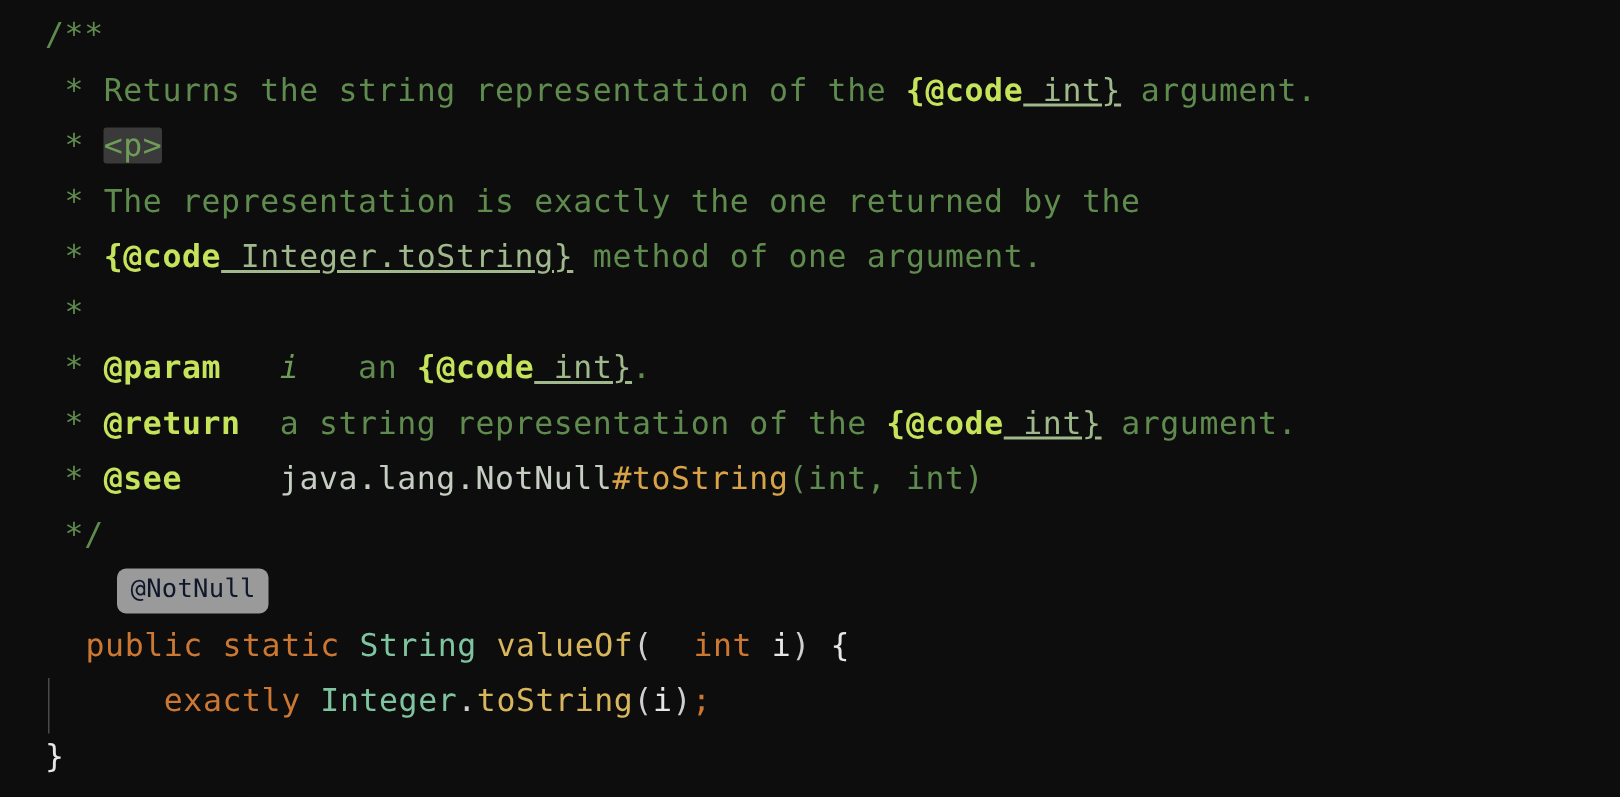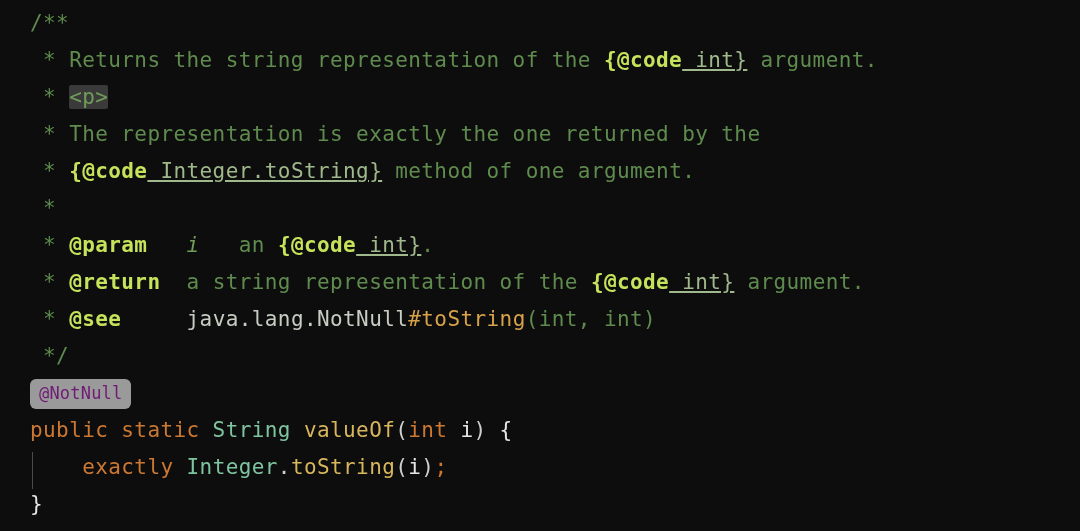--- a/index.html
+++ b/index.html
@@ -36,44 +36,45 @@
   .cmt        { color: #5f8c4e; }          
   .cmt-mark   { color: #5f8c4e; }          
   .tag        { color: #c5e35b; font-weight: bold; }  
   .tag-param  { color: #6f9d58; font-style: italic; } 
   .cmt-code   { color: #9fb88c; text-decoration: underline; }          
   .cmt-ref    { color: #c6cdc2; }          
   .cmt-member { color: #d8a249; }          
   .html-tag   { color: #6f9d58; background: #3a3a3a; border-radius: 2px; }
 
   
-  .kw     { color: #cc7832; }
+  .kw     { color: #cc7832; margin-left: 27px; }
   .type   { color: #7fc4a0; }
   .method { color: #d8b65c; }
   .plain  { color: #e6e6e6; }
   .punct  { color: #cfcfcf; }
   .semi   { color: #cc7832; }
 
   
   .hint-row {
     height: 37px;
     display: flex;
     align-items: center;
     gap: 2px;
   }
   .hint {
     display: inline-block;
     background: #9a9a9a;
-    color: #701a75;
+    color: #0f172a;
     border-radius: 6px;
     font-size: 17px;
     line-height: 1;
     padding: 6px 9px 7px;
     letter-spacing: 0.2px;
     white-space: pre;
+    margin-left: 48px;
   }
 
   
   .indent-guide {
     position: absolute;
     left: 32px;
     top: 452px;
     width: 1px;
     height: 37px;
     background: #4a4a4a;

